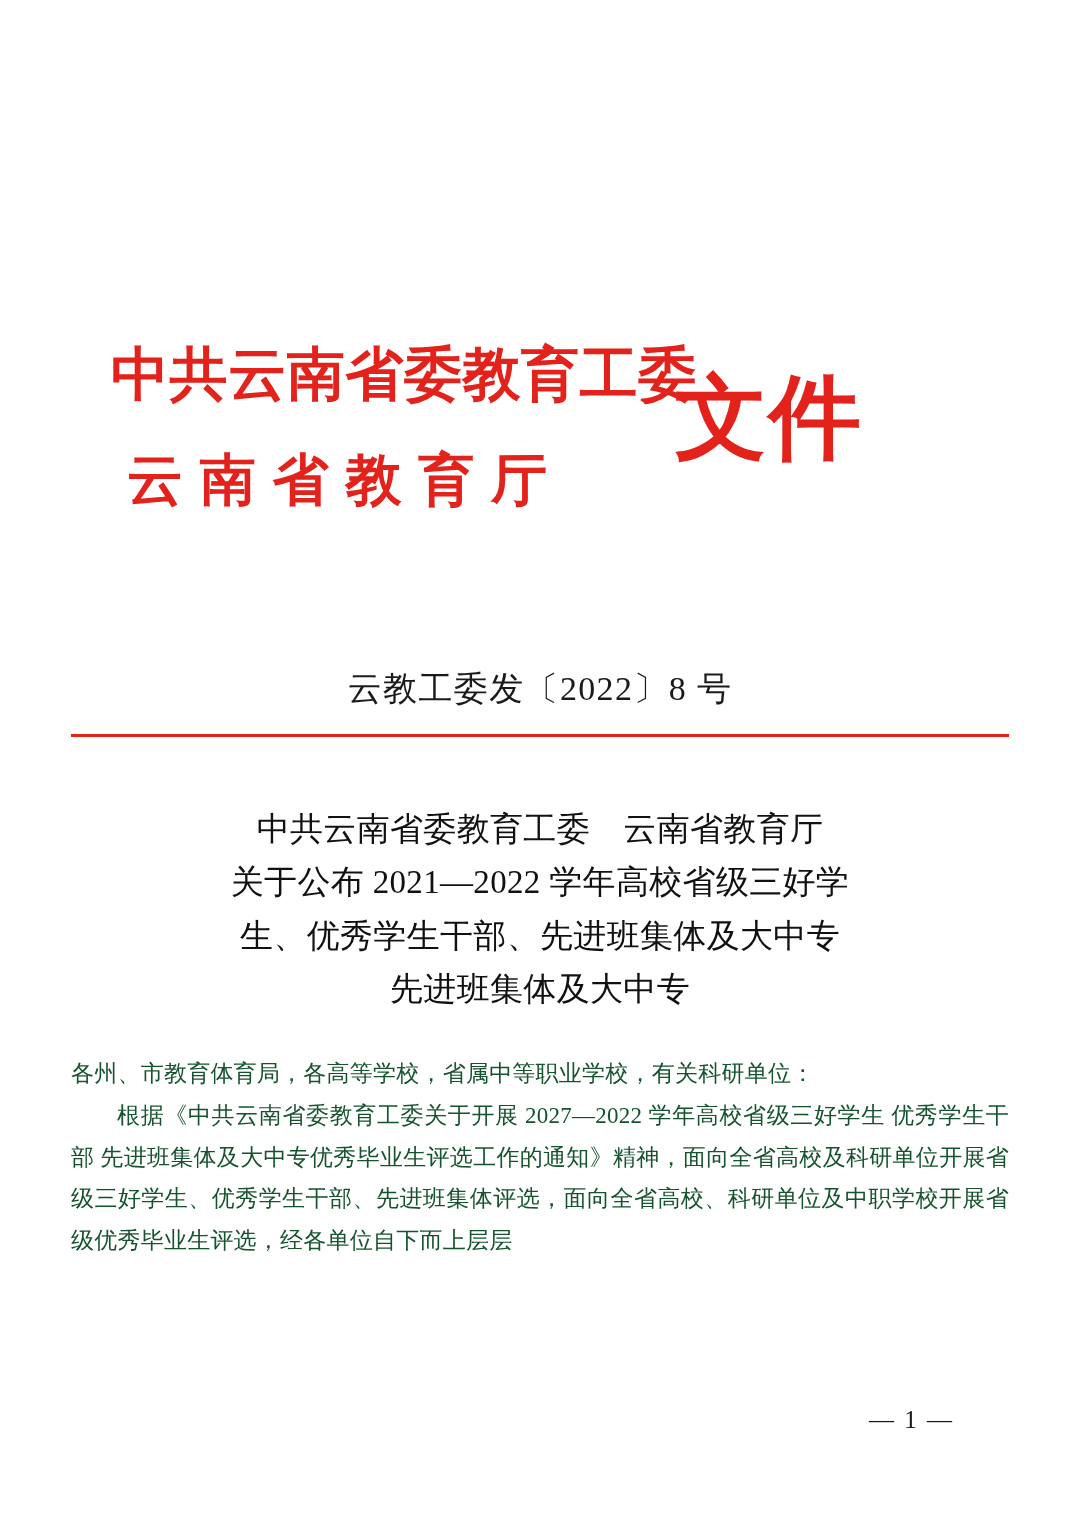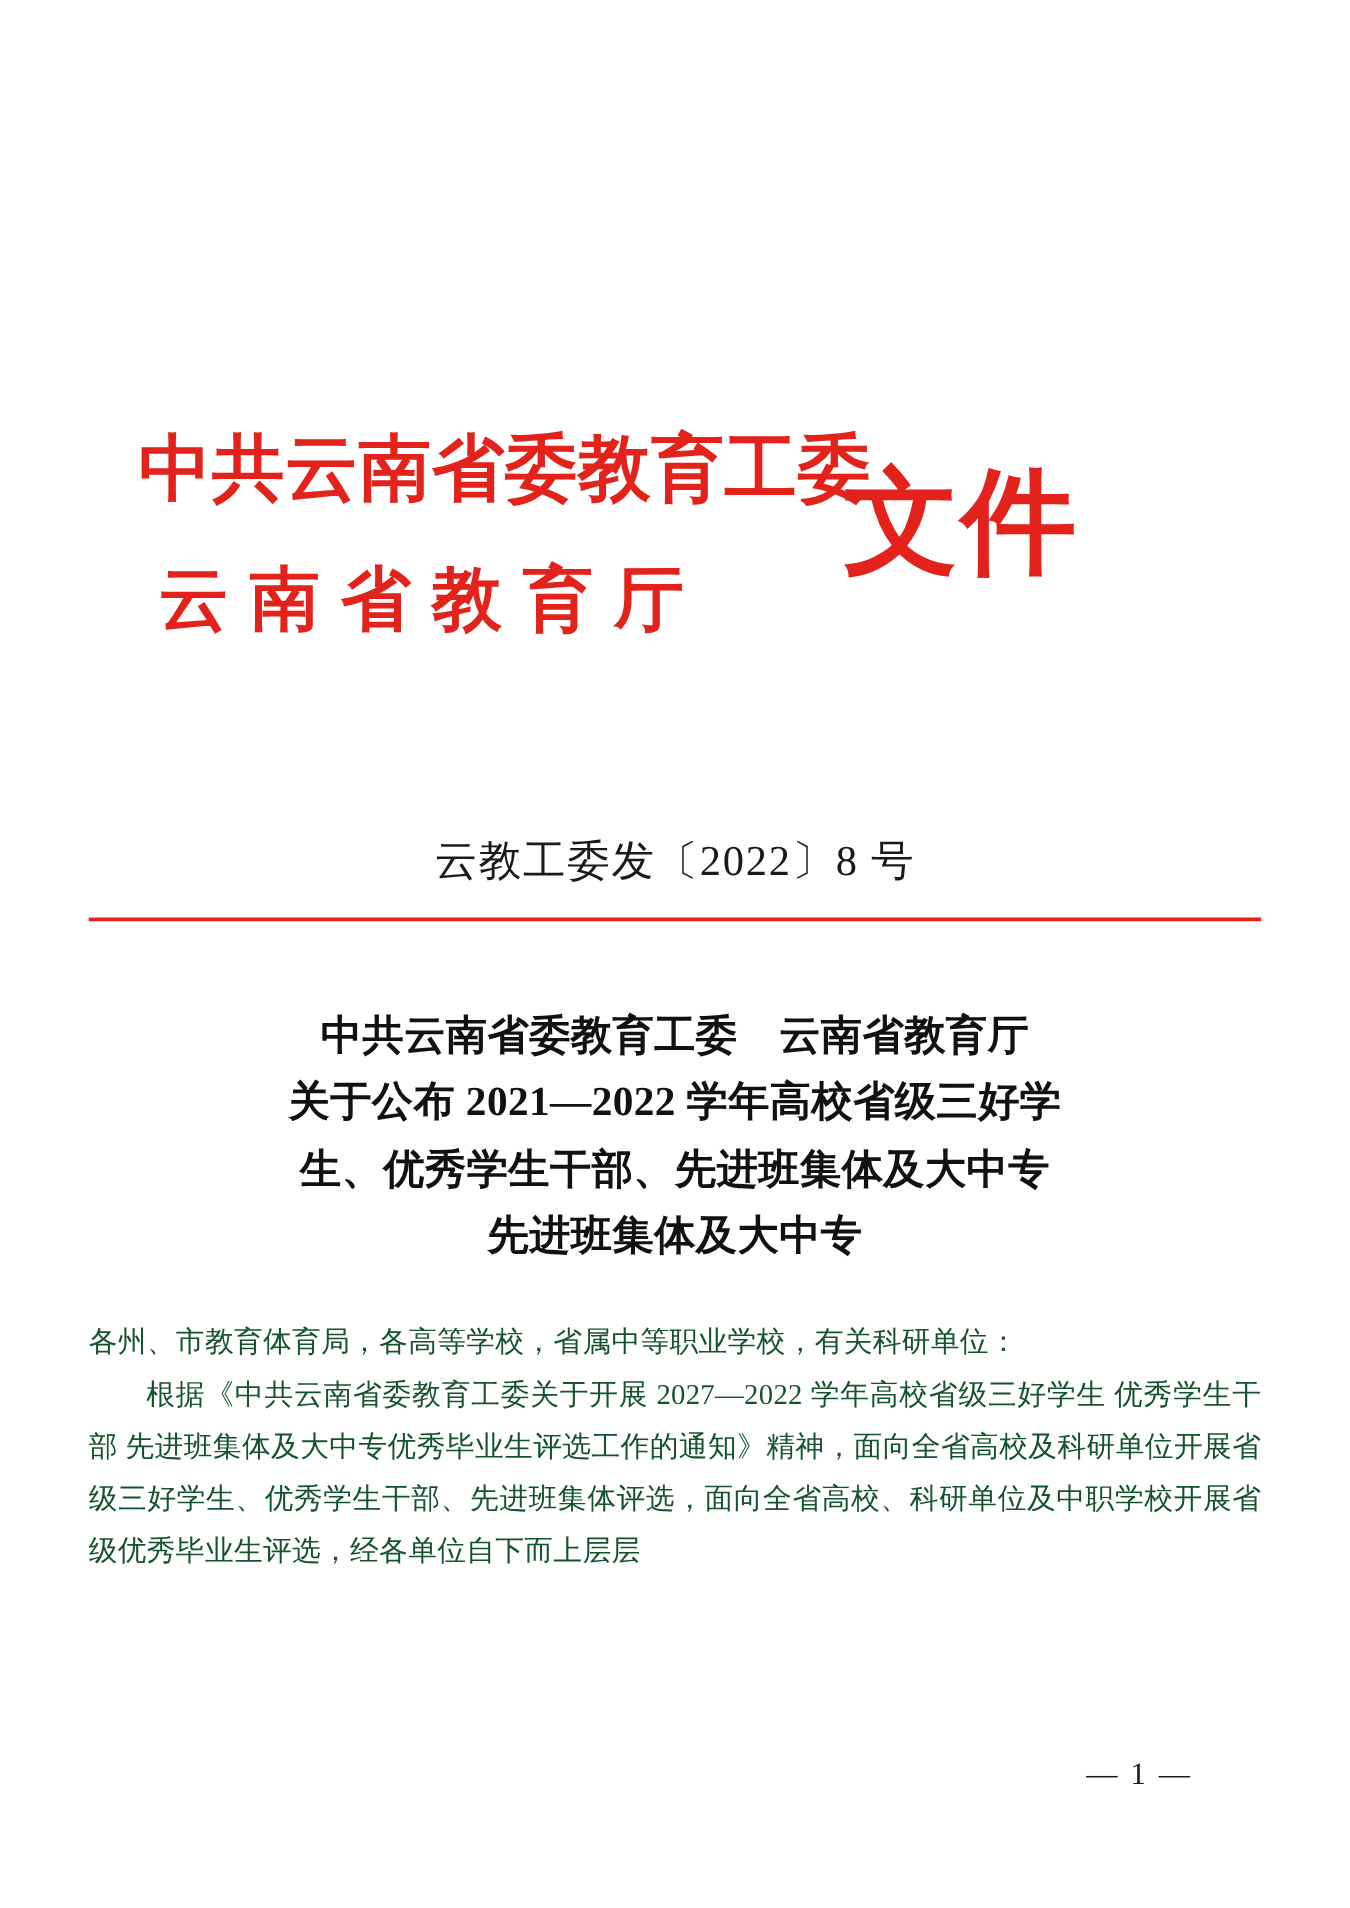--- a/index.html
+++ b/index.html
@@ -76,21 +76,21 @@
   .red-rule {
     height: 3px;
     background: #e2221b;
     margin-top: 22px;
   }
 
   
   .title-block {
     margin-top: 66px;
     text-align: center;
-    font-weight: bold;
+    font-weight: normal;
     font-size: 33px;
     line-height: 1.62;
     letter-spacing: 0.01em;
     color: #111111;
   }
   .title-line {
     display: block;
     white-space: nowrap;
   }
 

